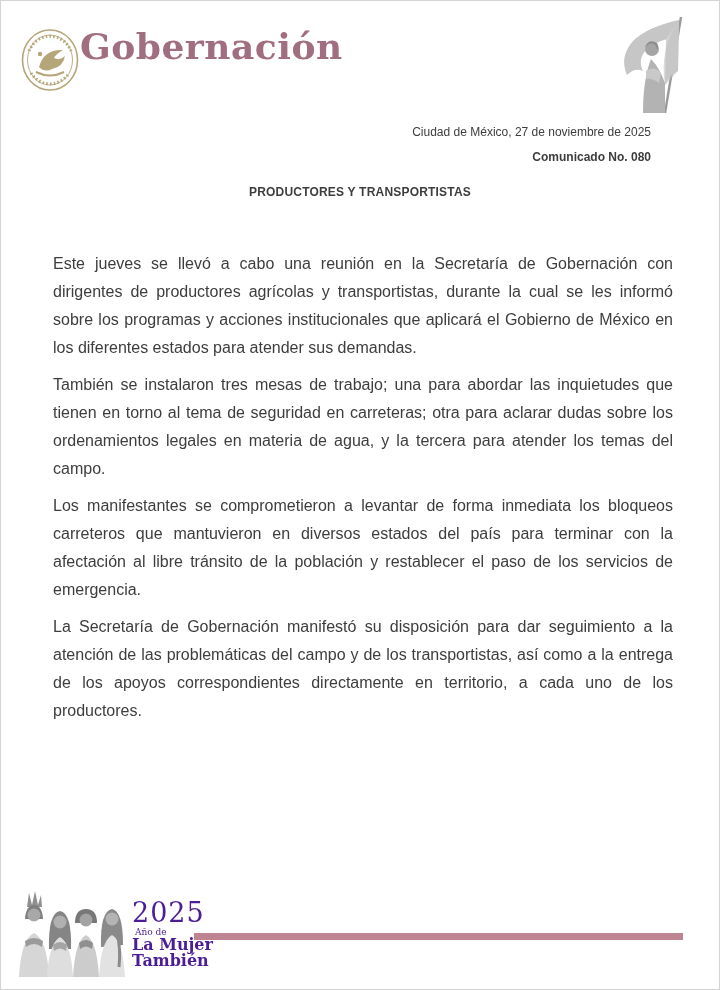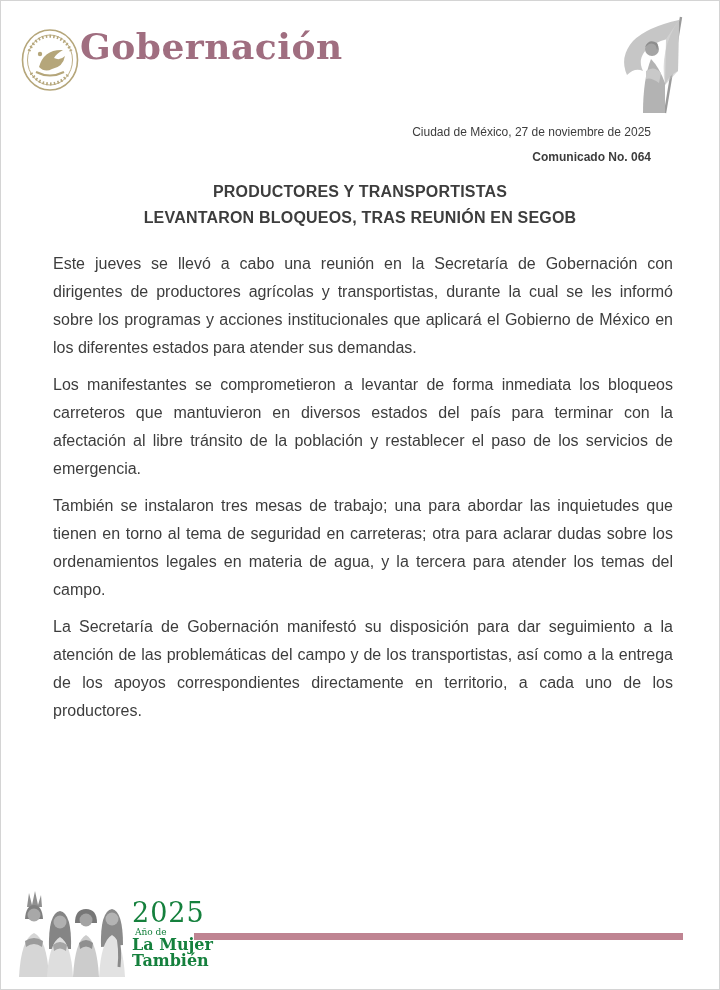--- a/index.html
+++ b/index.html
@@ -37,37 +37,37 @@
   .meta {
     position:absolute; top:119px; right:68px;
     text-align:right; font-size:12px; line-height:25px;
   }
   .meta .bulletin { font-weight:bold; }
 
   
   .doc-title {
     position:absolute; top:178px; left:40px; right:40px;
     text-align:center; font-weight:bold;
-    font-size:16px; line-height:26px; letter-spacing:0.2px;
+    font-size:12px; line-height:26px; letter-spacing:0.2px;
   }
 
   
   .body-copy { position:absolute; top:249px; left:52px; right:46px; }
   .body-copy p {
     font-size:16px; line-height:28px;
     text-align:justify;
     margin-bottom:9px;
     color:#3d3d3d;
   }
 
   
   .footer-art { position:absolute; left:12px; top:888px; width:118px; height:90px; }
   .year-block {
     position:absolute; left:131px; top:897px;
-    color:#15803d;
+    color:#4c1d95;
     font-family:"DejaVu Serif","Liberation Serif",serif;
   }
   .year { font-size:27px; line-height:29px; letter-spacing:1px; }
   .year-caption { font-size:9px; line-height:10px; margin-left:3px; }
   .campaign { font-size:16px; line-height:16px; font-weight:bold; }
   .footer-bar {
     position:absolute; left:193px; top:932px;
     width:489px; height:7px;
     background:#bf8492;
   }
@@ -104,32 +104,31 @@
         <circle cx="53" cy="36" r="7" fill="#a5a5a5"></circle>
         <path d="M46 34 Q50 25 58 30 Q60 33 58 37 Q57 29 50 31 Z" fill="#8d8d8d"></path>
         <path d="M44 100 Q44 66 52 46 Q60 54 66 70 L66 100 Z" fill="#b3b3b3"></path>
         <path d="M47 58 Q55 52 62 60 L60 70 Q52 64 47 66 Z" fill="#c9c9c9"></path>
       </svg>
     </span>
   </div>
 
   <div class="meta">
     <div class="dateline">Ciudad de México, 27 de noviembre de 2025</div>
-    <div class="bulletin">Comunicado No. 064</div>
+    <div class="bulletin">Comunicado No. 080</div>
   </div>
 
   <div class="doc-title">
     <div>PRODUCTORES Y TRANSPORTISTAS</div>
-    <div>LEVANTARON BLOQUEOS, TRAS REUNIÓN EN SEGOB</div>
   </div>
 
   <div class="body-copy">
     <p>Este jueves se llevó a cabo una reunión en la Secretaría de Gobernación con dirigentes de productores agrícolas y transportistas, durante la cual se les informó sobre los programas y acciones institucionales que aplicará el Gobierno de México en los diferentes estados para atender sus demandas.</p>
+    <p>También se instalaron tres mesas de trabajo; una para abordar las inquietudes que tienen en torno al tema de seguridad en carreteras; otra para aclarar dudas sobre los ordenamientos legales en materia de agua, y la tercera para atender los temas del campo.</p>
     <p>Los manifestantes se comprometieron a levantar de forma inmediata los bloqueos carreteros que mantuvieron en diversos estados del país para terminar con la afectación al libre tránsito de la población y restablecer el paso de los servicios de emergencia.</p>
-    <p>También se instalaron tres mesas de trabajo; una para abordar las inquietudes que tienen en torno al tema de seguridad en carreteras; otra para aclarar dudas sobre los ordenamientos legales en materia de agua, y la tercera para atender los temas del campo.</p>
     <p>La Secretaría de Gobernación manifestó su disposición para dar seguimiento a la atención de las problemáticas del campo y de los transportistas, así como a la entrega de los apoyos correspondientes directamente en territorio, a cada uno de los productores.</p>
   </div>
 
   <span class="footer-art">
     <svg viewBox="0 0 118 90" width="118" height="90" xmlns="http://www.w3.org/2000/svg">
 
       <path d="M14 18 L16 4 L19 16 L22 2 L25 16 L28 6 L29 18 Z" fill="#8f8f8f"></path>
       <path d="M12 30 Q13 16 21 16 Q29 16 30 30 Z" fill="#7f7f7f"></path>
       <circle cx="21" cy="26" r="6.5" fill="#a8a8a8"></circle>
       <path d="M6 88 Q8 50 21 44 Q34 50 36 88 Z" fill="#d6d6d6"></path>

